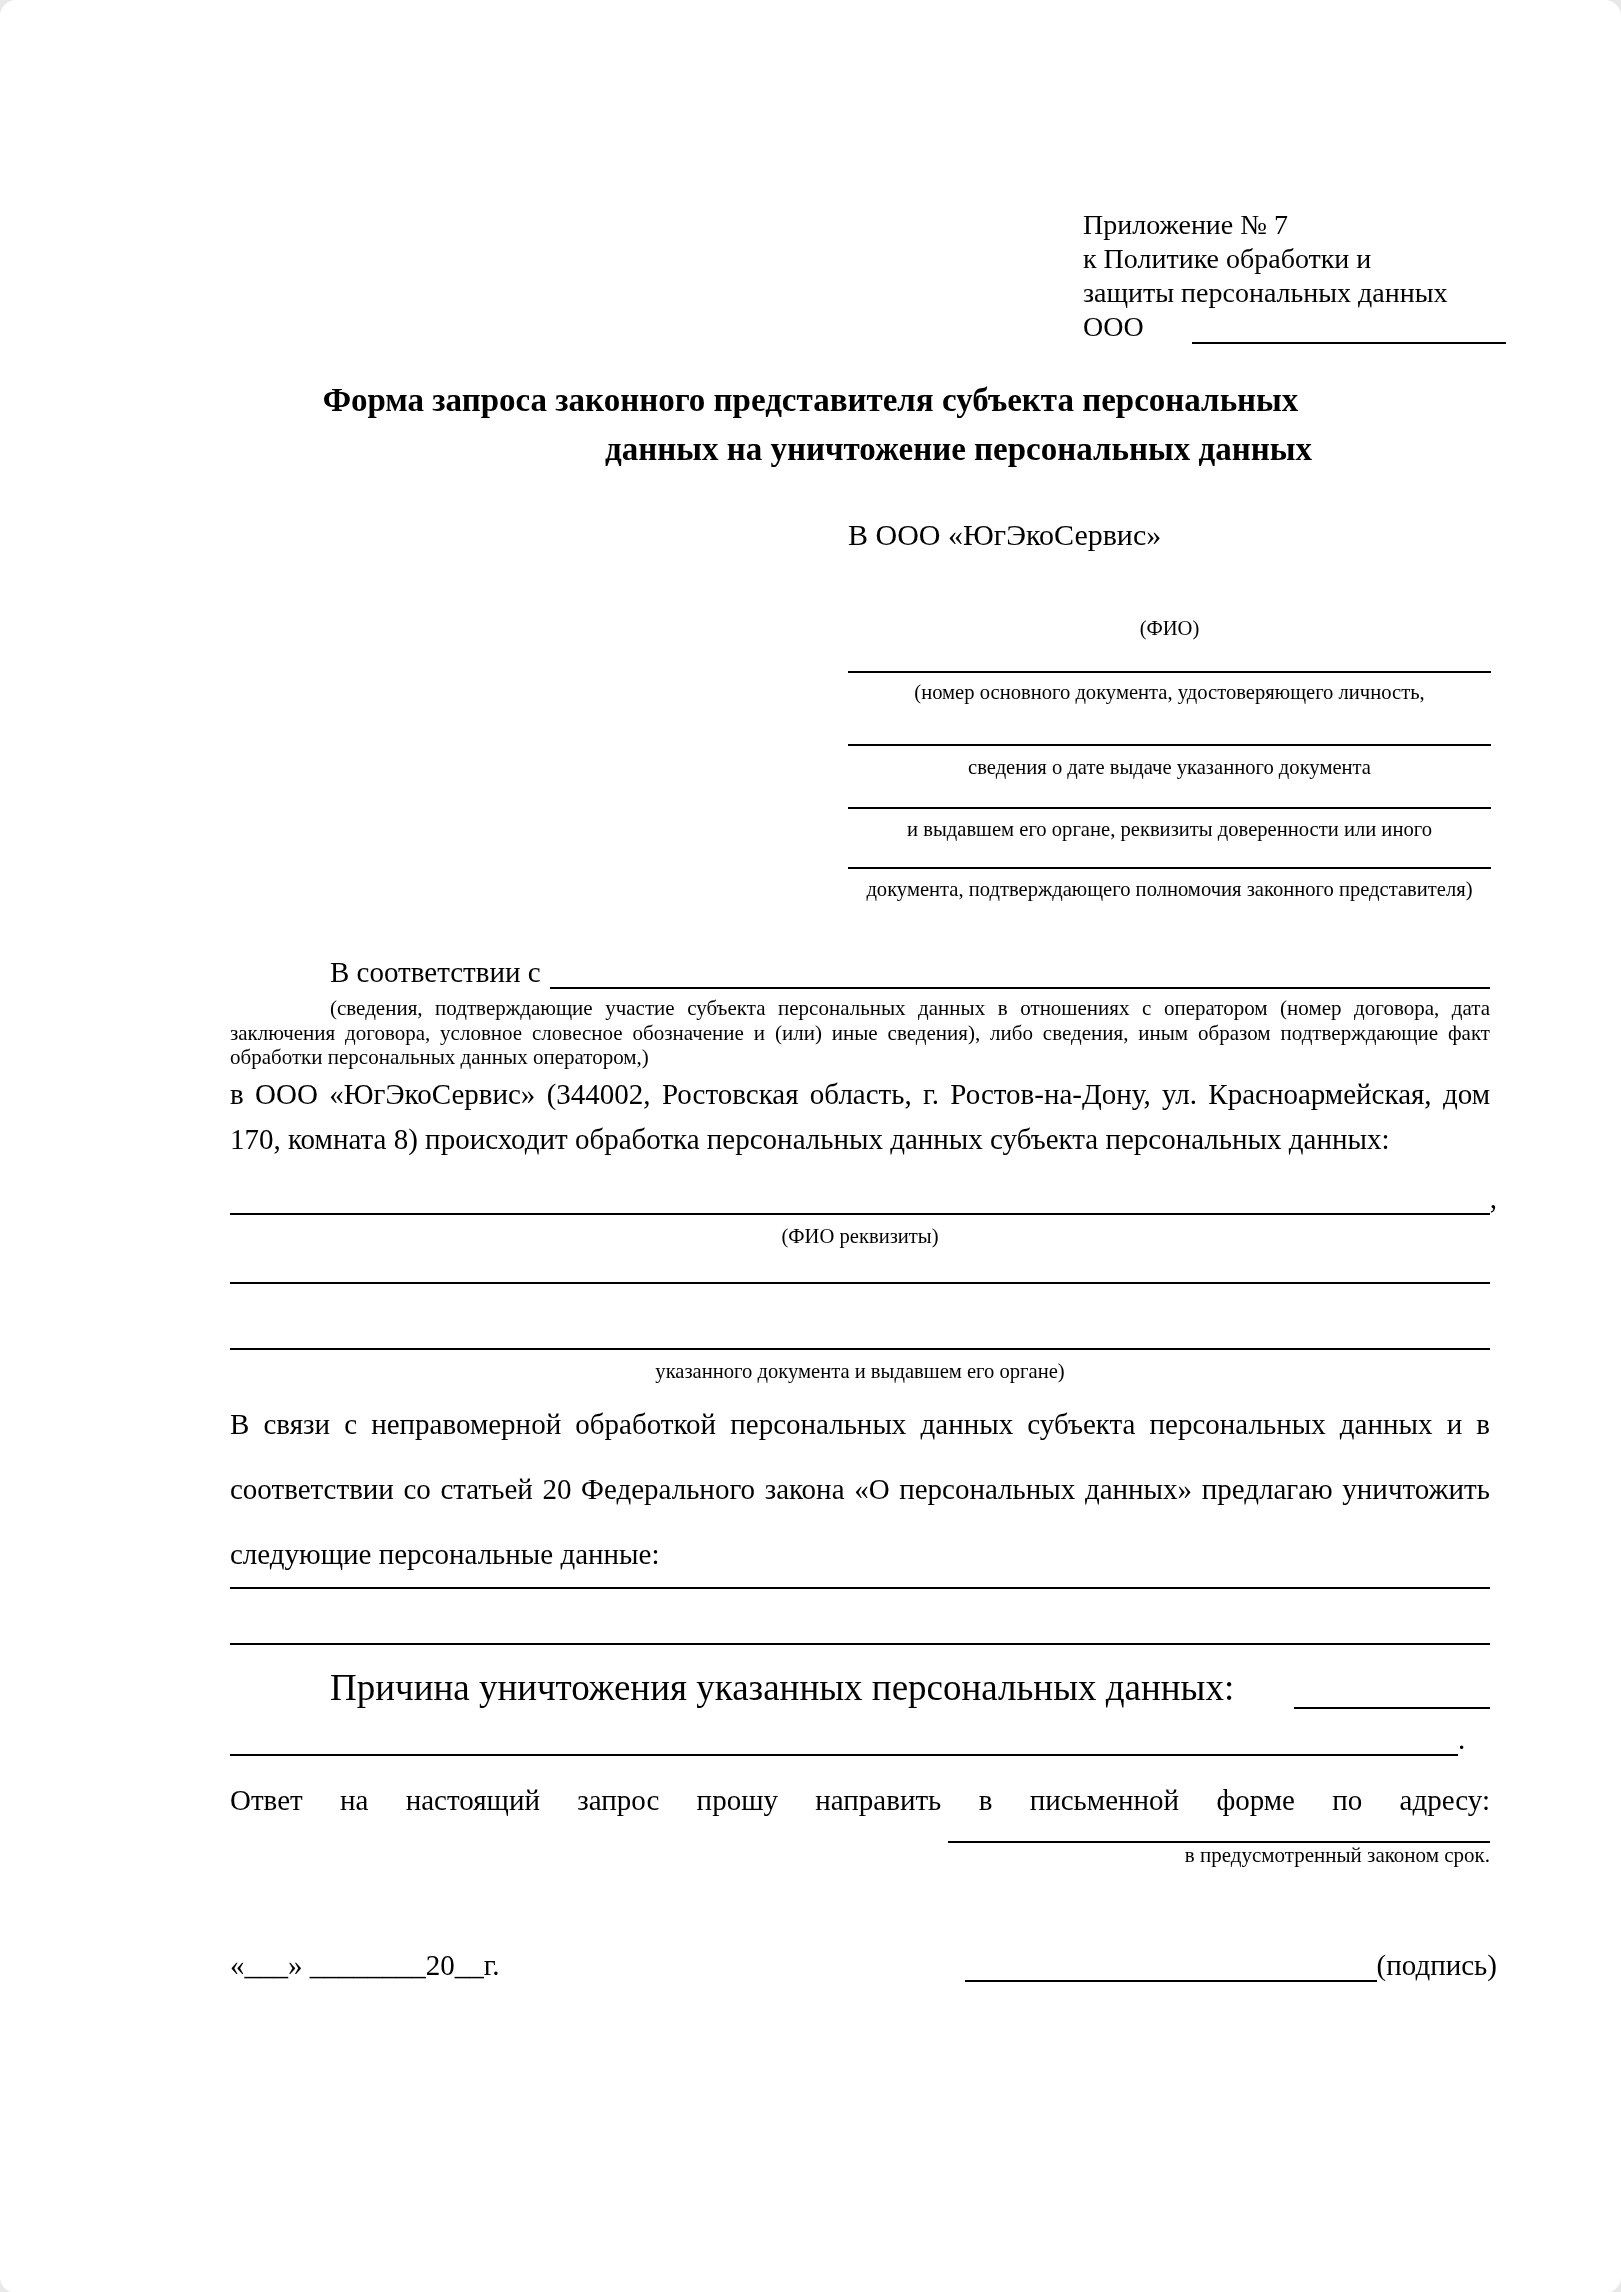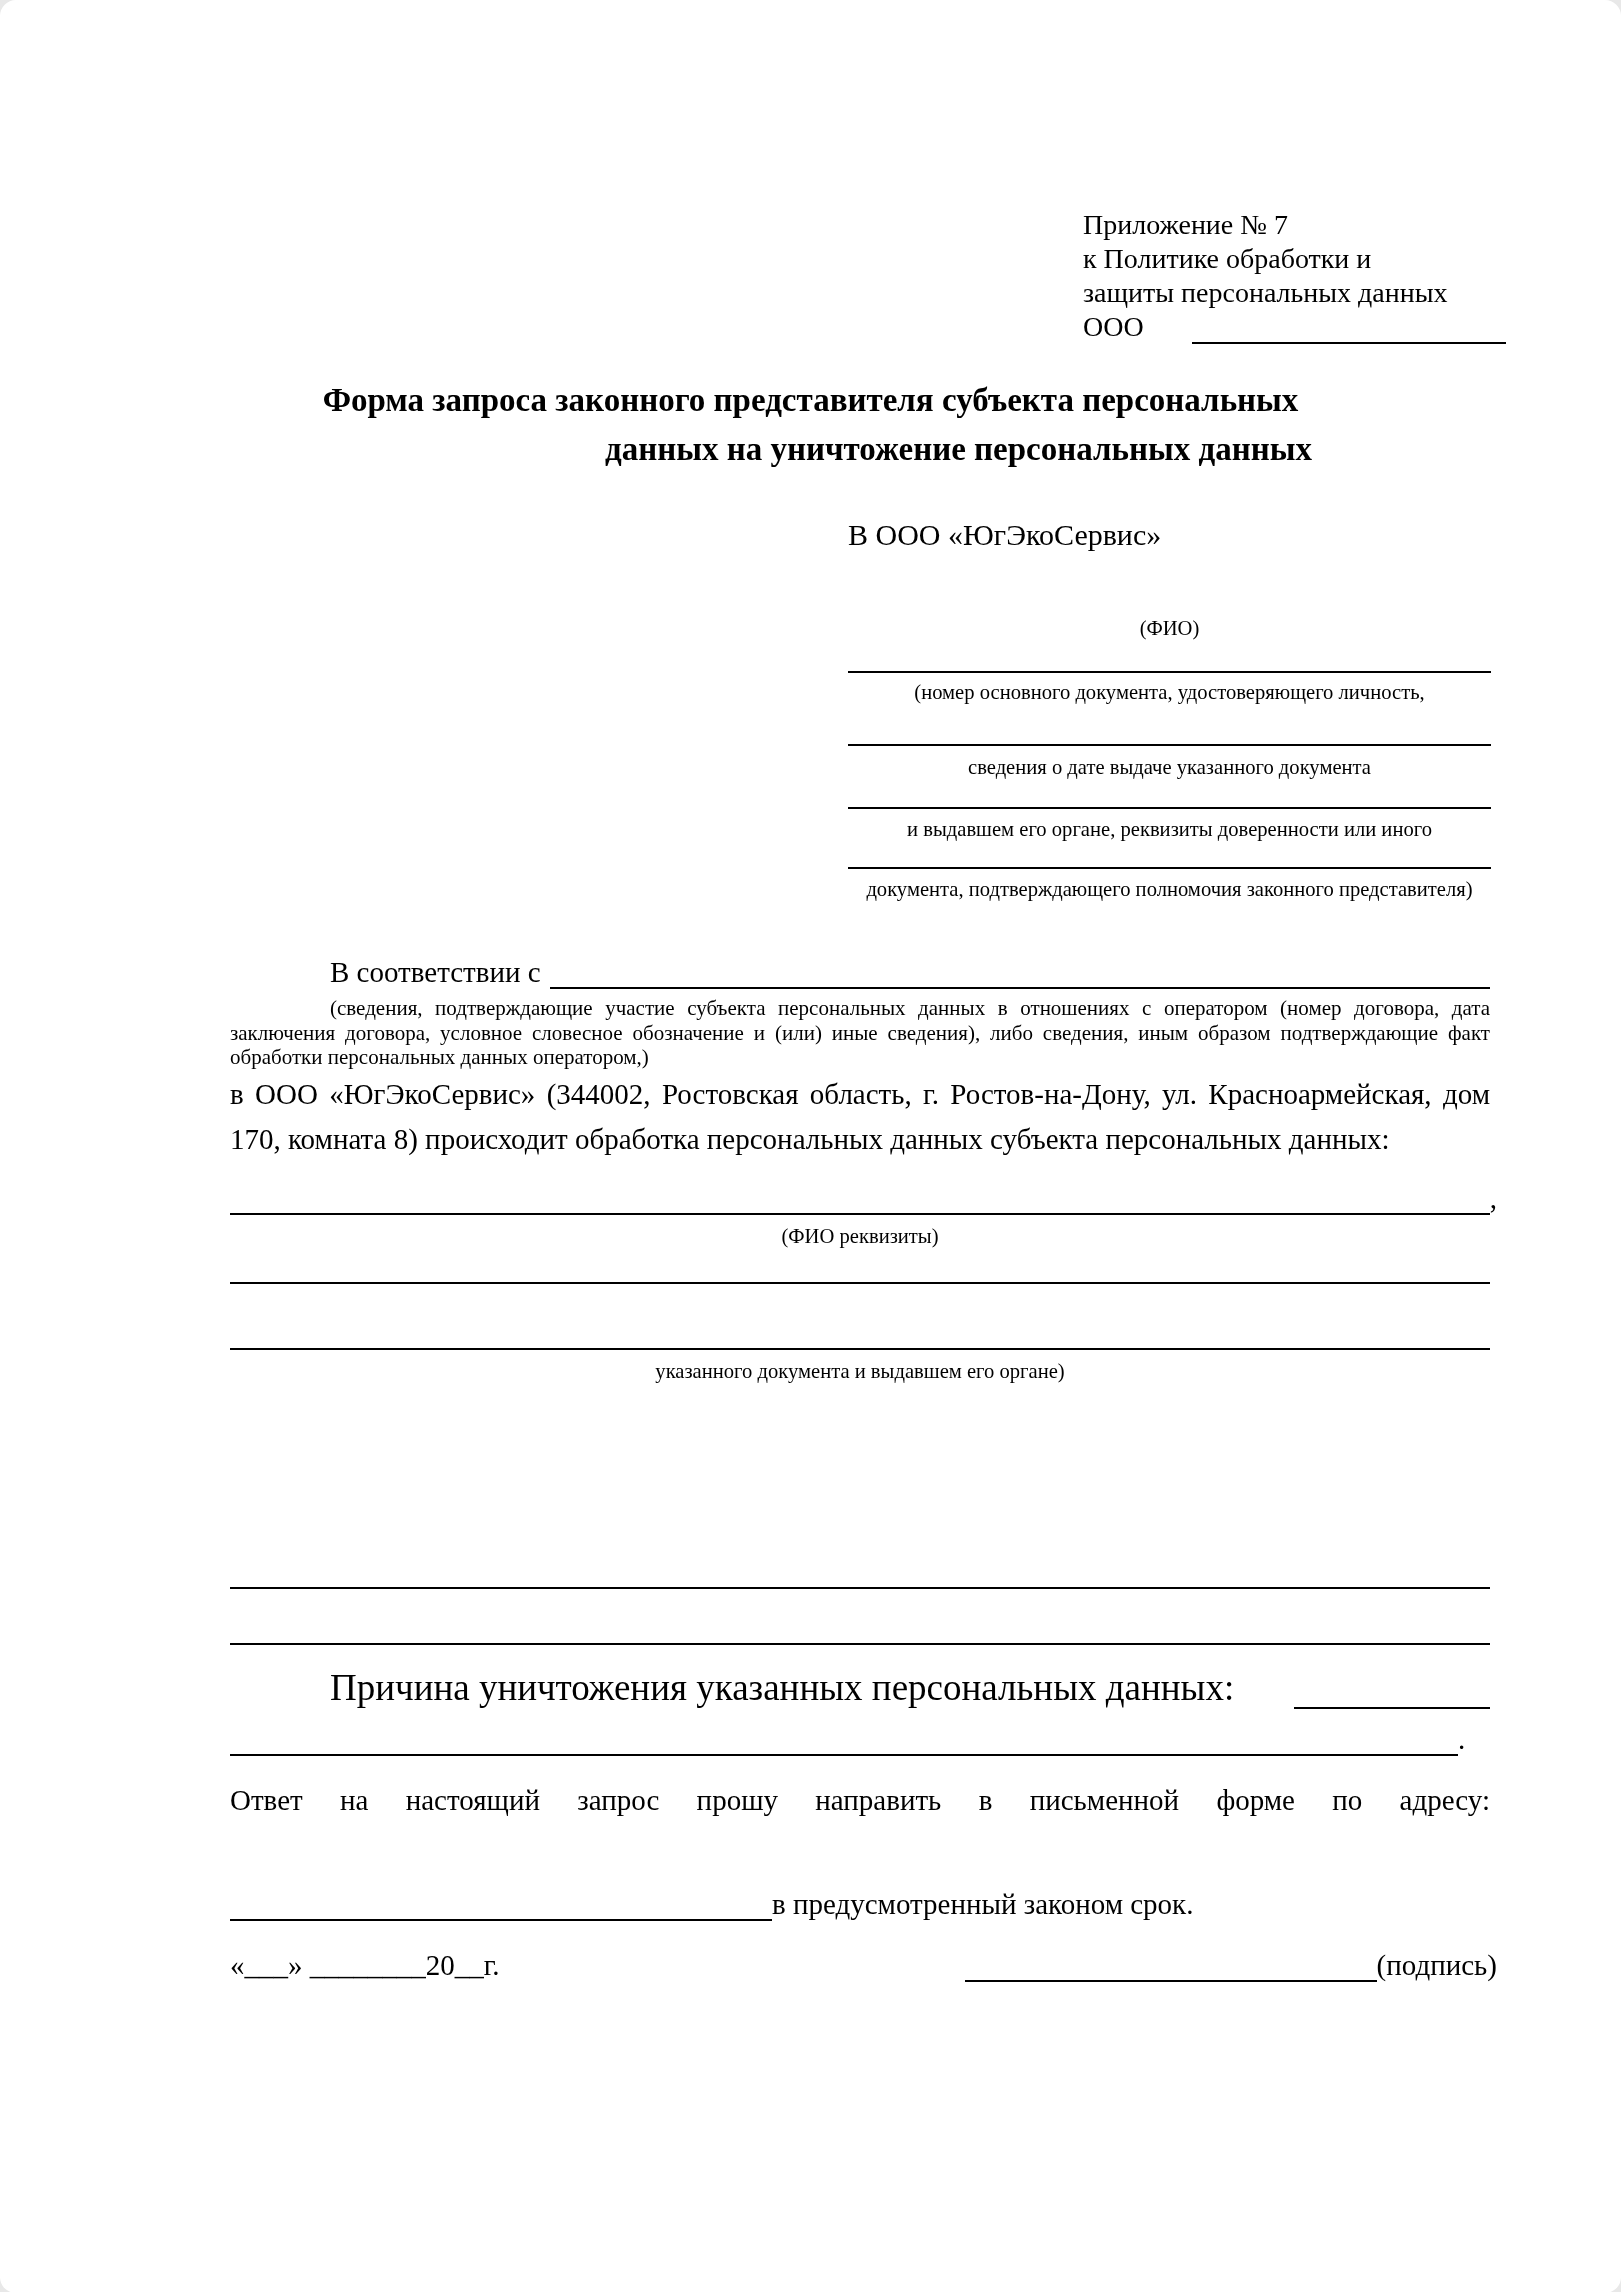--- a/index.html
+++ b/index.html
@@ -50,21 +50,21 @@
   .subject-row { left:230px; top:1186px; width:1267px; height:29px; display:flex; align-items:flex-end; font-size:29px; }
   .subject-row .blank { flex:1; height:100%; }
 
   .reason-row { left:230px; top:1674px; width:1260px; height:35px; display:flex; align-items:flex-end; font-size:37px;gap:48px; }
   .reason-row .label { padding-left:100px; white-space:nowrap; }
   .reason-row .blank { flex:1; margin-left:11.8px; height:100%; }
 
   .reason-cont-row { left:230px; top:1727px; width:1267px; height:29px; display:flex; align-items:flex-end; font-size:29px; }
   .reason-cont-row .blank { width:1228px; height:100%; }
 
-  .address-row { left:230px; top:1890px; width:1260px; height:31px; display:flex; align-items:flex-end; font-size:29px; }
+  .address-row { left:230px; top:1837px; width:1260px; height:31px; display:flex; align-items:flex-end; font-size:21px;flex-direction:column; }
   .address-row .blank { width:542px; height:100%; }
 
   .footer-row { left:230px; top:1949px; width:1267px; height:33px; display:flex; justify-content:space-between; align-items:flex-end; font-size:29px; }
   .signature-group { display:flex; align-items:flex-end; height:33px; }
   .signature-group .blank { width:412px; height:100%; }
 </style>
 </head>
 <body>
 
 <div class="page">
@@ -109,20 +109,21 @@
     <span class="blank"></span>
     <span>,</span>
   </div>
   <div class="abs cap page-cap" style="top:1225px;">(ФИО реквизиты)</div>
 
   <div class="abs full-rule" style="top:1257px;"></div>
 
   <div class="abs full-rule" style="top:1323px;"></div>
   <div class="abs cap page-cap" style="top:1360px;">указанного документа и выдавшем его органе)</div>
 
+  <div class="abs para unlawful-para">В связи с неправомерной обработкой персональных данных субъекта персональных данных и в соответствии со статьей 20 Федерального закона «О персональных данных» предлагаю уничтожить следующие персональные данные:</div>
 
   <div class="abs full-rule" style="top:1562px;"></div>
   <div class="abs full-rule" style="top:1618px;"></div>
 
   <div class="abs reason-row">
     <span class="label">Причина уничтожения указанных персональных данных:</span>
     <span class="blank"></span>
   </div>
   <div class="abs reason-cont-row">
     <span class="blank"></span>

